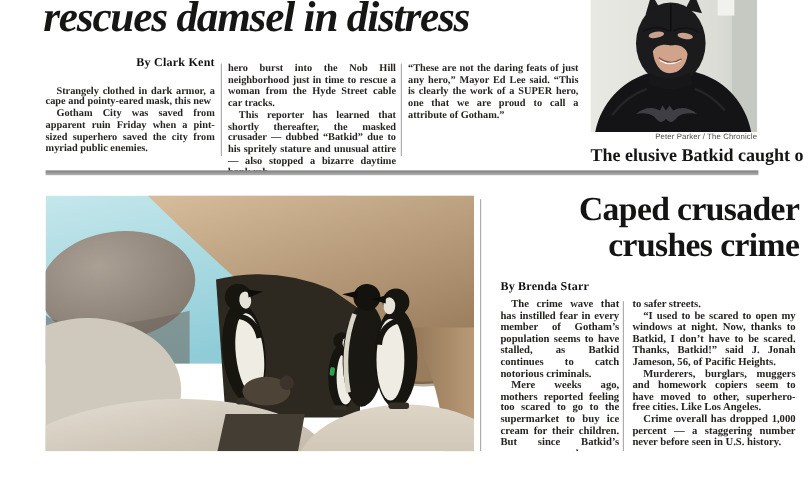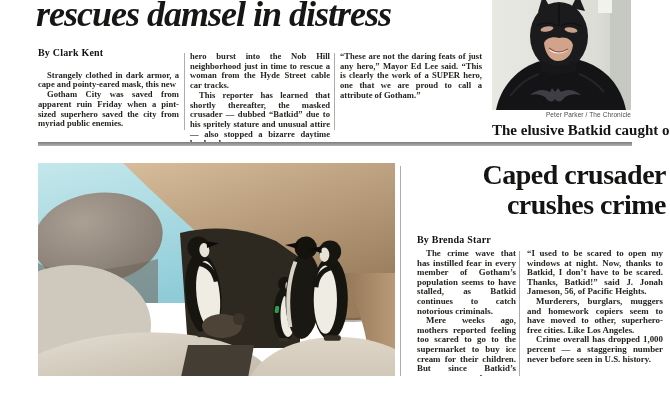--- a/index.html
+++ b/index.html
@@ -13,21 +13,21 @@
     position:absolute; left:36px; top:-8px; width:460px; margin:0;
     font-style:italic; font-weight:700; font-size:36px; line-height:44px;
     letter-spacing:-1px; color:#161614; white-space:nowrap;
   }
   .byline { font-weight:700; font-size:10px; letter-spacing:.2px; color:#111; display:block; }
   .col { position:absolute; font-size:8.6px; line-height:9.7px; font-weight:700; color:#26241f; }
   .col p { margin:0; text-align:justify; }
   .indent-all p { text-indent:9px; }
   .indent-rest p + p { text-indent:9px; }
   .t-col1 { left:38px;  top:48px; width:141px; }
-  .t-col1 .byline { margin-bottom:13px; }
+  .t-col1 .byline { margin-bottom:13px;text-align:right; }
   .t-col2 { left:190px; top:52px; width:140px; }
   .t-col3 { left:340px; top:52px; width:142px; }
   .vdiv { position:absolute; width:1px; background:#adadad; }
   .tdiv1 { left:184px; top:53px; height:77px; }
   .tdiv2 { left:334px; top:53px; height:77px; }
 
   
   .batkid { position:absolute; left:492px; top:0; width:139px; margin:0; }
   .batkid svg { display:block; }
   .photo-credit {
@@ -217,20 +217,21 @@
     <span class="byline b-byline">By Brenda Starr</span>
 
     <div class="col b-col1 indent-all">
         <p>The crime wave that has instilled fear in every member of Gotham’s population seems to have stalled, as Batkid continues to catch notorious criminals.</p>
         <p>Mere weeks ago, mothers reported feeling too scared to go to the supermarket to buy ice cream for their children. But since Batkid’s emergence on the scene, ice cream sales around the city have skyrocketed — a fact local shopkeepers attribute</p>
       </div>
 
     <div class="vdiv bdiv"></div>
 
     <div class="col b-col2 indent-rest">
+        <p>to safer streets.</p>
         <p>“I used to be scared to open my windows at night. Now, thanks to Batkid, I don’t have to be scared. Thanks, Batkid!” said J. Jonah Jameson, 56, of Pacific Heights.</p>
         <p>Murderers, burglars, muggers and homework copiers seem to have moved to other, superhero-free cities. Like Los Angeles.</p>
         <p>Crime overall has dropped 1,000 percent — a staggering number never before seen in U.S. history.</p>
       </div>
   </section>
 
   <div class="bottom-rule"></div>
 
 </div>
 

